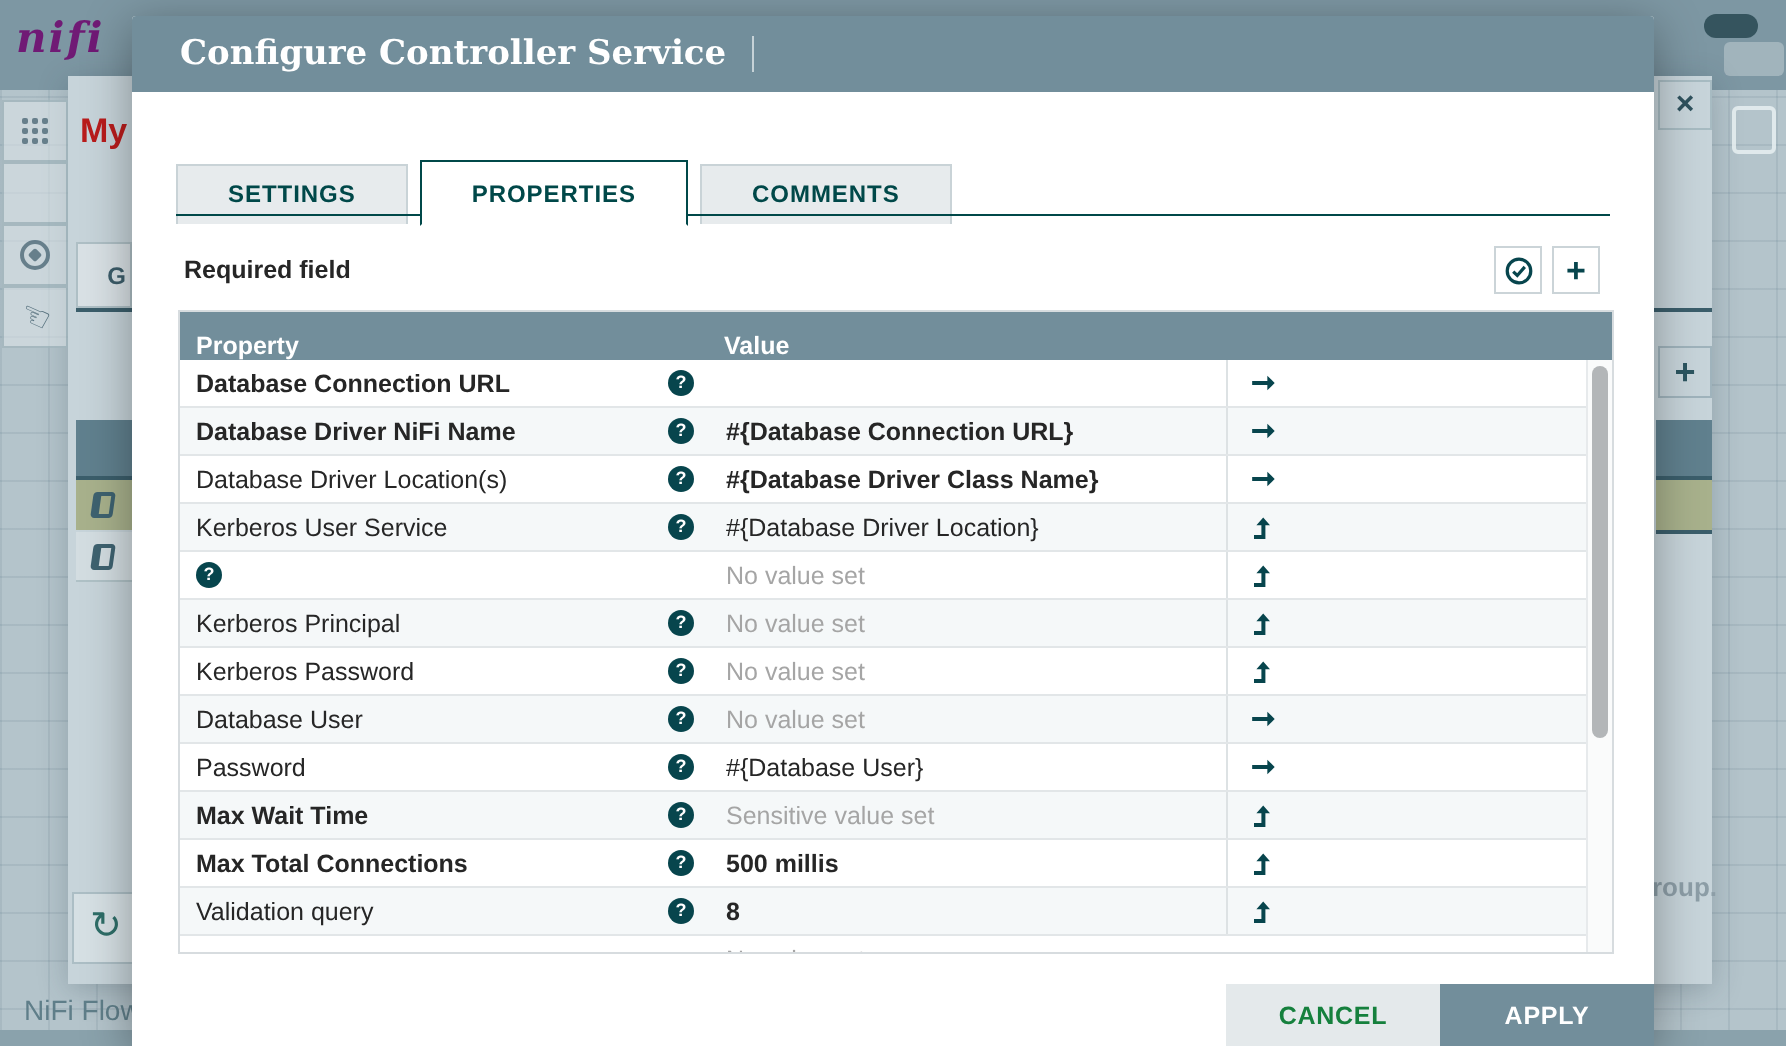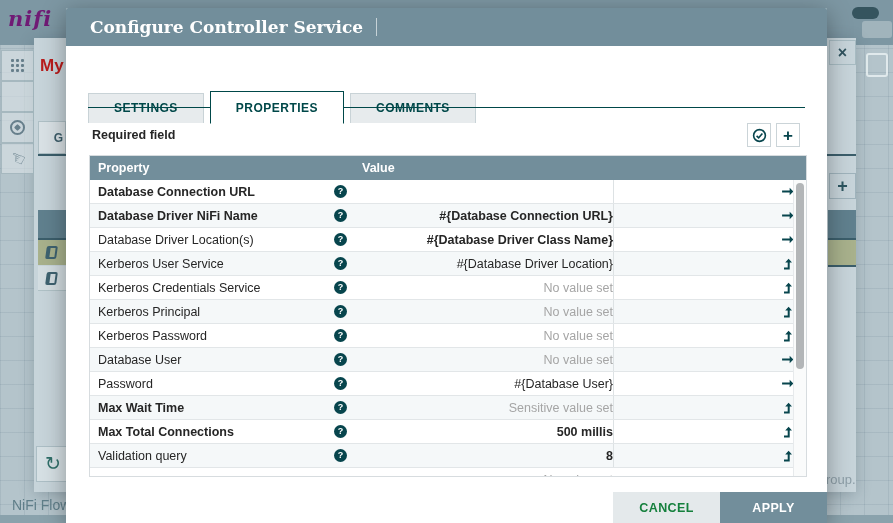--- a/index.html
+++ b/index.html
@@ -52,21 +52,21 @@
   .bg-plus { left:829px; top:173px; width:27px; height:26px; border:1px solid rgba(110,140,150,.45);
     color:#2c5560; font:bold 18px "Liberation Sans",sans-serif; text-align:center; line-height:24px; }
   .note-icon { left:866px; top:53px; width:22px; height:24px; border:2px solid rgba(235,242,244,.8); border-radius:3px; }
   .band { height:29px; background:#60808e; }
   .olive { height:25px; background:#a8b18c; }
   .lightrow { height:25px; background:#d3dde1; border-bottom:1px solid rgba(110,140,150,.35); }
   .book { width:11px; height:13px; border:2px solid #3e6270; border-left:4px solid #3e6270;
     border-radius:2px; transform:skewX(-8deg); margin:6px 0 0 8px; }
   .refresh-btn { left:36px; top:446px; width:34px; height:36px; background:#d6e0e4;
     border:1px solid rgba(110,140,150,.4); color:#2e6e68; font-size:19px; text-align:center; line-height:34px; }
-  .roup { left:826px; top:472px; font-size:13px; color:#8d9ea7; }
+  .roup { left:826px; top:436px; font-size:13px; color:#8d9ea7;font-weight:bold; }
   .breadcrumb { left:12px; top:497px; font-size:14px; color:#5f7e89; }
   .bottom-band { left:0; top:515px; width:893px; height:8px; background:#8aa2ac; }
 
   
   .modal {
     position:absolute; z-index:10; left:66px; top:8px; width:761px; height:515px;
     background:#fff; box-shadow:0 5px 24px rgba(0,0,0,.35); border-radius:2px 2px 0 0;
   }
   .titlebar {
     height:38px; background:#728e9b; border-radius:2px 2px 0 0;
@@ -79,41 +79,41 @@
   .tabbar { position:absolute; left:22px; top:67px; right:22px; height:33px; }
   .tabbar::after { content:""; position:absolute; left:0; right:0; bottom:0; height:1px; background:#004849; }
   .tab {
     display:inline-block; height:30px; margin-top:3px; margin-right:6px; padding:0 25px;
     background:#e7ebed; border:1px solid #c9d3d7; border-bottom:none;
     color:#004849; font:bold 12px "Liberation Sans",sans-serif; letter-spacing:.04em;
     line-height:29px; text-align:center; position:relative; cursor:pointer;
   }
   .tab.active {
     background:#fff; border:1px solid #004849; border-bottom:1px solid #fff;
-    height:33px; margin-top:16px; line-height:32px; z-index:2;
+    height:33px; margin-top:5px; line-height:32px; z-index:2;
   }
 
   .req-row { position:absolute; left:26px; top:114px; right:27px; height:26px; display:flex; align-items:center; }
   .req-label { font:bold 12.5px "Liberation Sans",sans-serif; color:#262626; }
   .hdr-actions { margin-left:auto; display:flex; gap:5px; }
   .icon-btn { width:24px; height:24px; border:1px solid #cbd4d8; background:#fff;
     display:flex; align-items:center; justify-content:center; cursor:pointer; }
   .icon-btn .plus { color:#07454d; font:bold 17px "Liberation Sans",sans-serif; line-height:1; }
 
   .ptable { position:absolute; left:23px; top:147px; width:718px; height:322px;
     border:1px solid #d7dcdf; background:#fff; overflow:hidden; }
   .thead { display:flex; height:24px; background:#728e9b; color:#fff;
-    font:bold 12.5px "Liberation Sans",sans-serif; align-items:center; }
+    font:bold 12.5px "Liberation Sans",sans-serif; align-items:flex-end; }
   .thead .h1 { width:263px; padding-left:8px; }
   .thead .h2 { width:260px; padding-left:9px; }
   .tbody { position:relative; width:704px; }
   .prow { display:flex; height:24px; background:#fff; border-bottom:1px solid #e2e6e8; }
   .prow.even { background:#f5f8f9; }
   .prow.partial { height:10px; border-bottom:none; background:#fff; }
-  .cell { display:flex; align-items:center; font-size:12.5px; color:#262626;justify-content:flex-end; }
+  .cell { display:flex; align-items:center; font-size:12.5px; color:#262626; }
   .pcell { width:263px; padding:0 6px 0 8px; }
   .vcell { width:260px; padding-left:9px; border-left:1px solid #dde2e4; cursor:text;margin-top:36px; }
   .acell { width:181px; padding-left:11px; border-left:1px solid #dde2e4; }
   .pname { flex:1; white-space:nowrap; overflow:hidden; }
   .pname.req { font-weight:bold; }
   .pval.setbold { font-weight:bold; }
   .pval.unset { color:#a5a5a5; }
   .qicon { width:13px; height:13px; border-radius:50%; background:#07454d; color:#fff;
     font:bold 9px "Liberation Sans",sans-serif; text-align:center; line-height:13px; flex:none; cursor:pointer; }
   .scroll-track { position:absolute; right:0; top:24px; width:13px; bottom:0; background:#fafbfb; border-left:1px solid #e7eaec; }
@@ -267,21 +267,20 @@
             <span class="pval unset">No value set</span>
           </div>
           <div class="cell acell">
             <svg width="12" height="12" viewBox="0 0 12 12">
               <path fill="#07454d" d="M2 11.5 L7.7 11.5 L7.7 4.6 L10 4.6 L6.6 0.8 L3.2 4.6 L5.7 4.6 L5.7 9.5 L2 9.5 Z"></path>
             </svg>
           </div>
         </div>
         <div class="prow">
           <div class="cell pcell">
-            <span class="pname">Kerberos Credentials Service</span>
             <span class="qicon">?</span>
           </div>
           <div class="cell vcell">
             <span class="pval unset">No value set</span>
           </div>
           <div class="cell acell">
             <svg width="12" height="12" viewBox="0 0 12 12">
               <path fill="#07454d" d="M2 11.5 L7.7 11.5 L7.7 4.6 L10 4.6 L6.6 0.8 L3.2 4.6 L5.7 4.6 L5.7 9.5 L2 9.5 Z"></path>
             </svg>
           </div>

